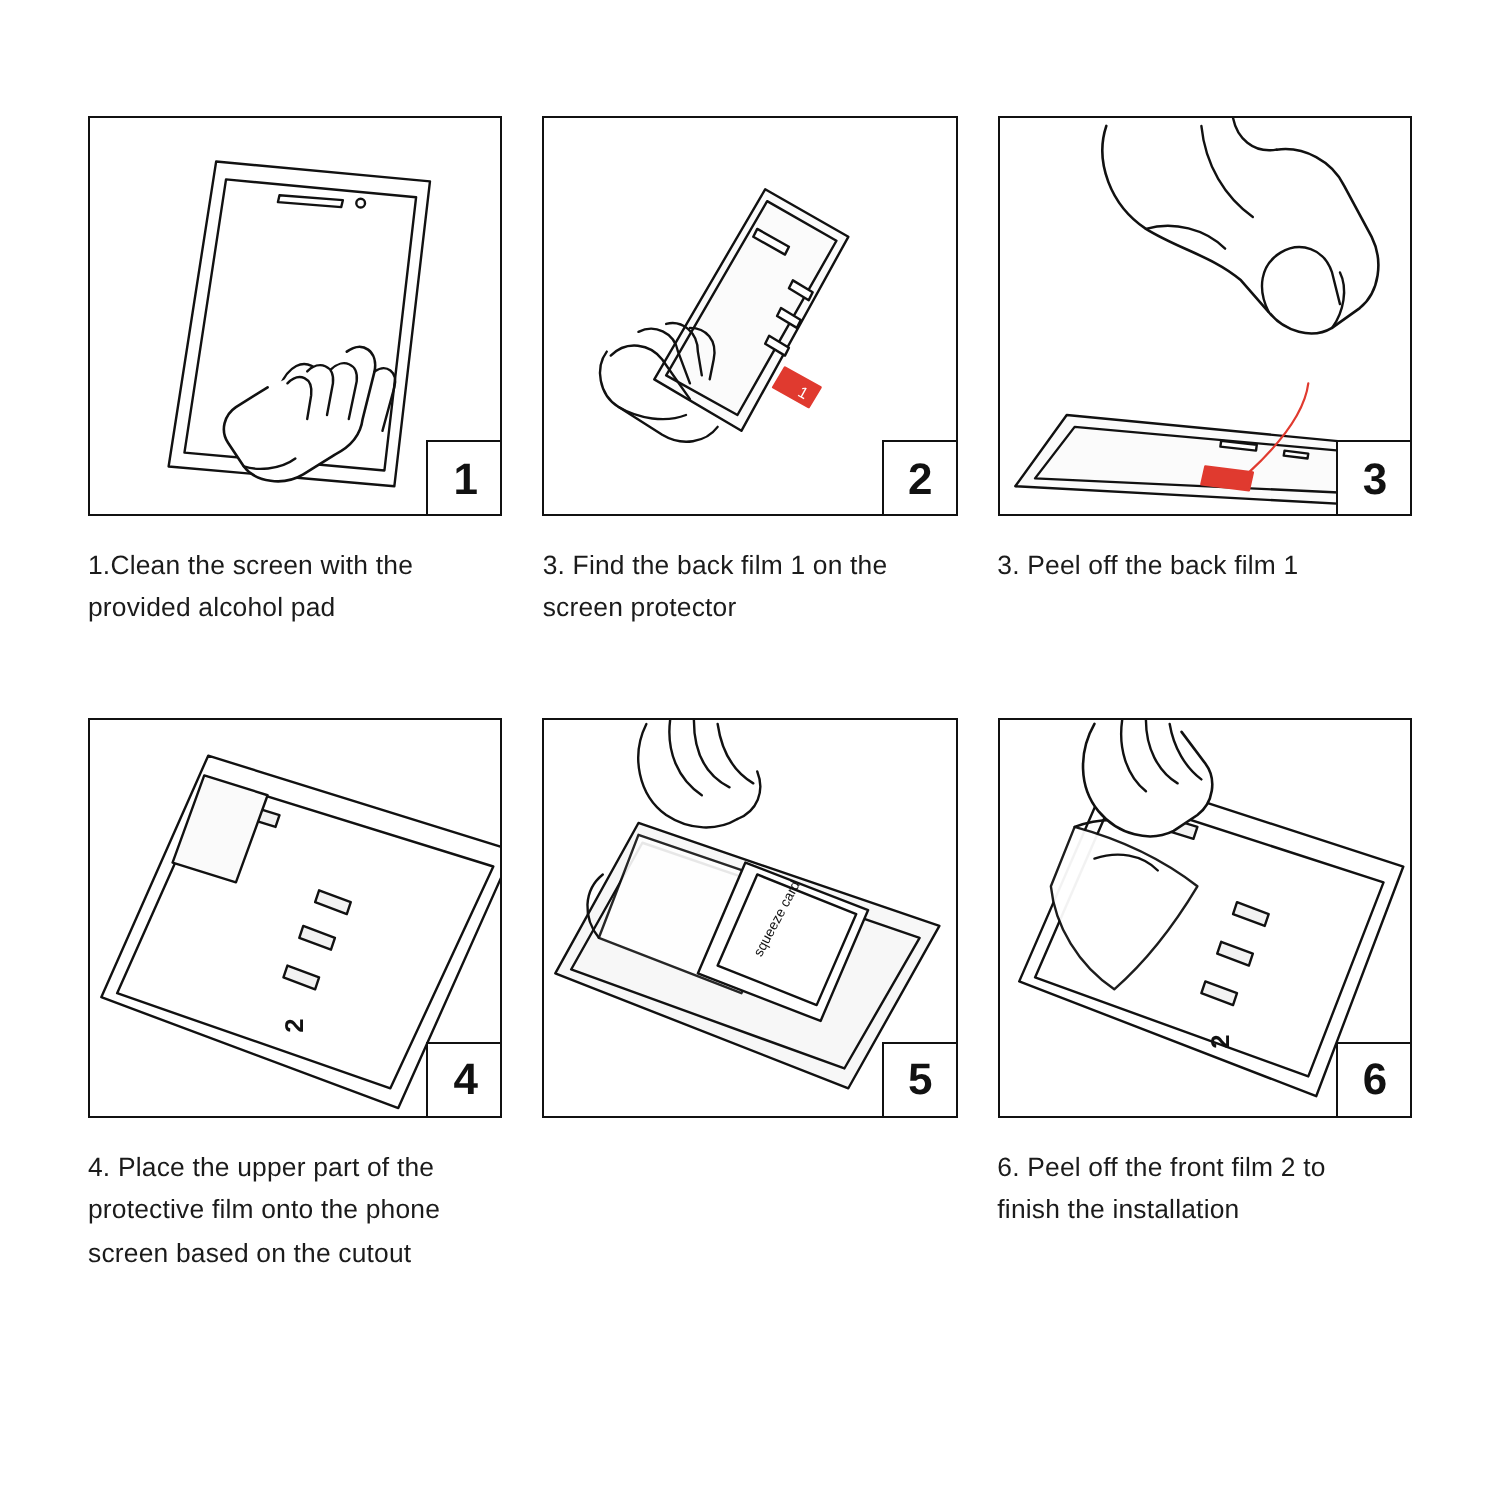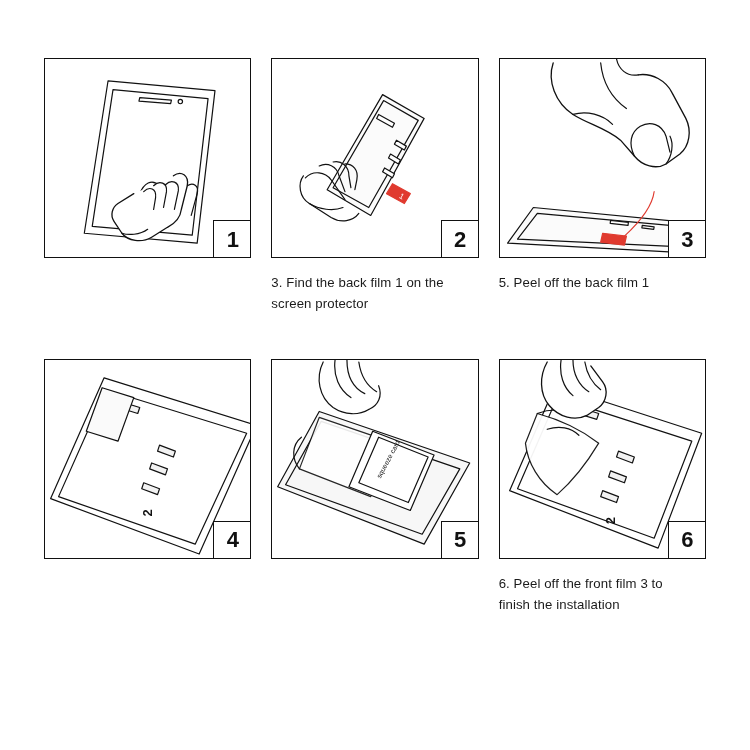--- a/index.html
+++ b/index.html
@@ -108,20 +108,21 @@
             <path d="M126 118 C134 112, 142 118, 140 128 L134 152 C133 160, 128 166, 120 170 L104 180 C94 186, 80 184, 74 176 L66 164 C62 158, 64 150, 70 146 L86 136" fill="#ffffff" stroke-width="1.3"></path>
             <path d="M140 128 C146 124, 152 128, 150 136 L144 158"></path>
             <path d="M118 127 C124 121, 132 124, 131 133 L127 152"></path>
             <path d="M106 128 C112 122, 120 125, 119 134 L116 150"></path>
             <path d="M96 134 C102 128, 109 131, 108 140 L106 152"></path>
             <path d="M74 176 C80 178, 92 178, 100 172"></path>
           </g>
         </svg>
         <div class="badge">1</div>
       </div>
+      <div class="caption">1.Clean the screen with the provided alcohol pad</div>
     </div>
 
     <div class="step">
       <div class="panel">
         <svg viewBox="0 0 200 200" class="drawing">
           <g fill="none" stroke="#111111" stroke-width="1.2" stroke-linejoin="round" stroke-linecap="round">
 
             <path d="M52 132 L108 36 L150 60 L96 158 Z" fill="#fbfbfb"></path>
             <path d="M58 130 L109 42 L144 62 L94 150 Z"></path>
 
@@ -164,21 +165,21 @@
             <path d="M50 4 C44 22, 52 44, 70 56 C86 66, 104 70, 118 82 L132 98 C140 108, 154 112, 164 106 L178 96 C188 88, 190 72, 184 60 L170 34 C164 22, 150 14, 136 16" fill="#ffffff" stroke-width="1.3"></path>
             <path d="M136 16 C124 18, 116 10, 114 0"></path>
             <path d="M98 4 C100 24, 110 40, 124 50"></path>
             <path d="M132 98 C126 86, 128 74, 138 68 C148 62, 160 66, 164 78 L168 94"></path>
             <path d="M164 106 C170 98, 172 86, 168 78"></path>
             <path d="M70 56 C84 52, 100 56, 110 66"></path>
           </g>
         </svg>
         <div class="badge">3</div>
       </div>
-      <div class="caption">5. Peel off the back film 1</div>
+      <div class="caption">3. Peel off the back film 1</div>
     </div>
   </div>
 
   <div class="grid row2">
 
     <div class="step">
       <div class="panel">
         <svg viewBox="0 0 200 200" class="drawing">
           <g fill="none" stroke="#111111" stroke-width="1.2" stroke-linejoin="round" stroke-linecap="round">
 
@@ -191,20 +192,21 @@
             <path d="M104 104 L120 110 L118 116 L102 110 Z" fill="#f2f2f2"></path>
             <path d="M96 124 L112 130 L110 136 L94 130 Z" fill="#f2f2f2"></path>
 
             <path d="M54 28 L86 38 L70 82 L38 72 Z" fill="#fafafa"></path>
 
             <text x="104" y="158" font-family="Liberation Sans, sans-serif" font-size="13" font-weight="bold" fill="#111111" stroke="none" transform="rotate(-90 104 158)">2</text>
           </g>
         </svg>
         <div class="badge">4</div>
       </div>
+      <div class="caption">4. Place the upper part of the protective film onto the phone screen based on the cutout</div>
     </div>
 
     <div class="step">
       <div class="panel">
         <svg viewBox="0 0 200 200" class="drawing">
           <g fill="none" stroke="#111111" stroke-width="1.2" stroke-linejoin="round" stroke-linecap="round">
 
             <path d="M2 128 L44 52 L196 104 L150 186 Z" fill="#f7f7f7"></path>
             <path d="M10 126 L46 62 L186 110 L148 176 Z"></path>
 
@@ -248,17 +250,17 @@
             <path d="M44 2 C36 16, 36 34, 46 46 C56 58, 72 62, 84 56 L96 48 C104 42, 106 30, 100 22 L88 6" fill="#ffffff" stroke-width="1.3"></path>
             <path d="M58 0 C56 14, 60 28, 70 36"></path>
             <path d="M70 0 C70 14, 76 26, 86 32"></path>
             <path d="M82 2 C84 14, 90 24, 98 30"></path>
 
             <text x="112" y="166" font-family="Liberation Sans, sans-serif" font-size="13" font-weight="bold" fill="#111111" stroke="none" transform="rotate(-90 112 166)">2</text>
           </g>
         </svg>
         <div class="badge">6</div>
       </div>
-      <div class="caption">6. Peel off the front film 3 to finish the installation</div>
+      <div class="caption">6. Peel off the front film 2 to finish the installation</div>
     </div>
   </div>
 
 </div>
 
 </body></html>

